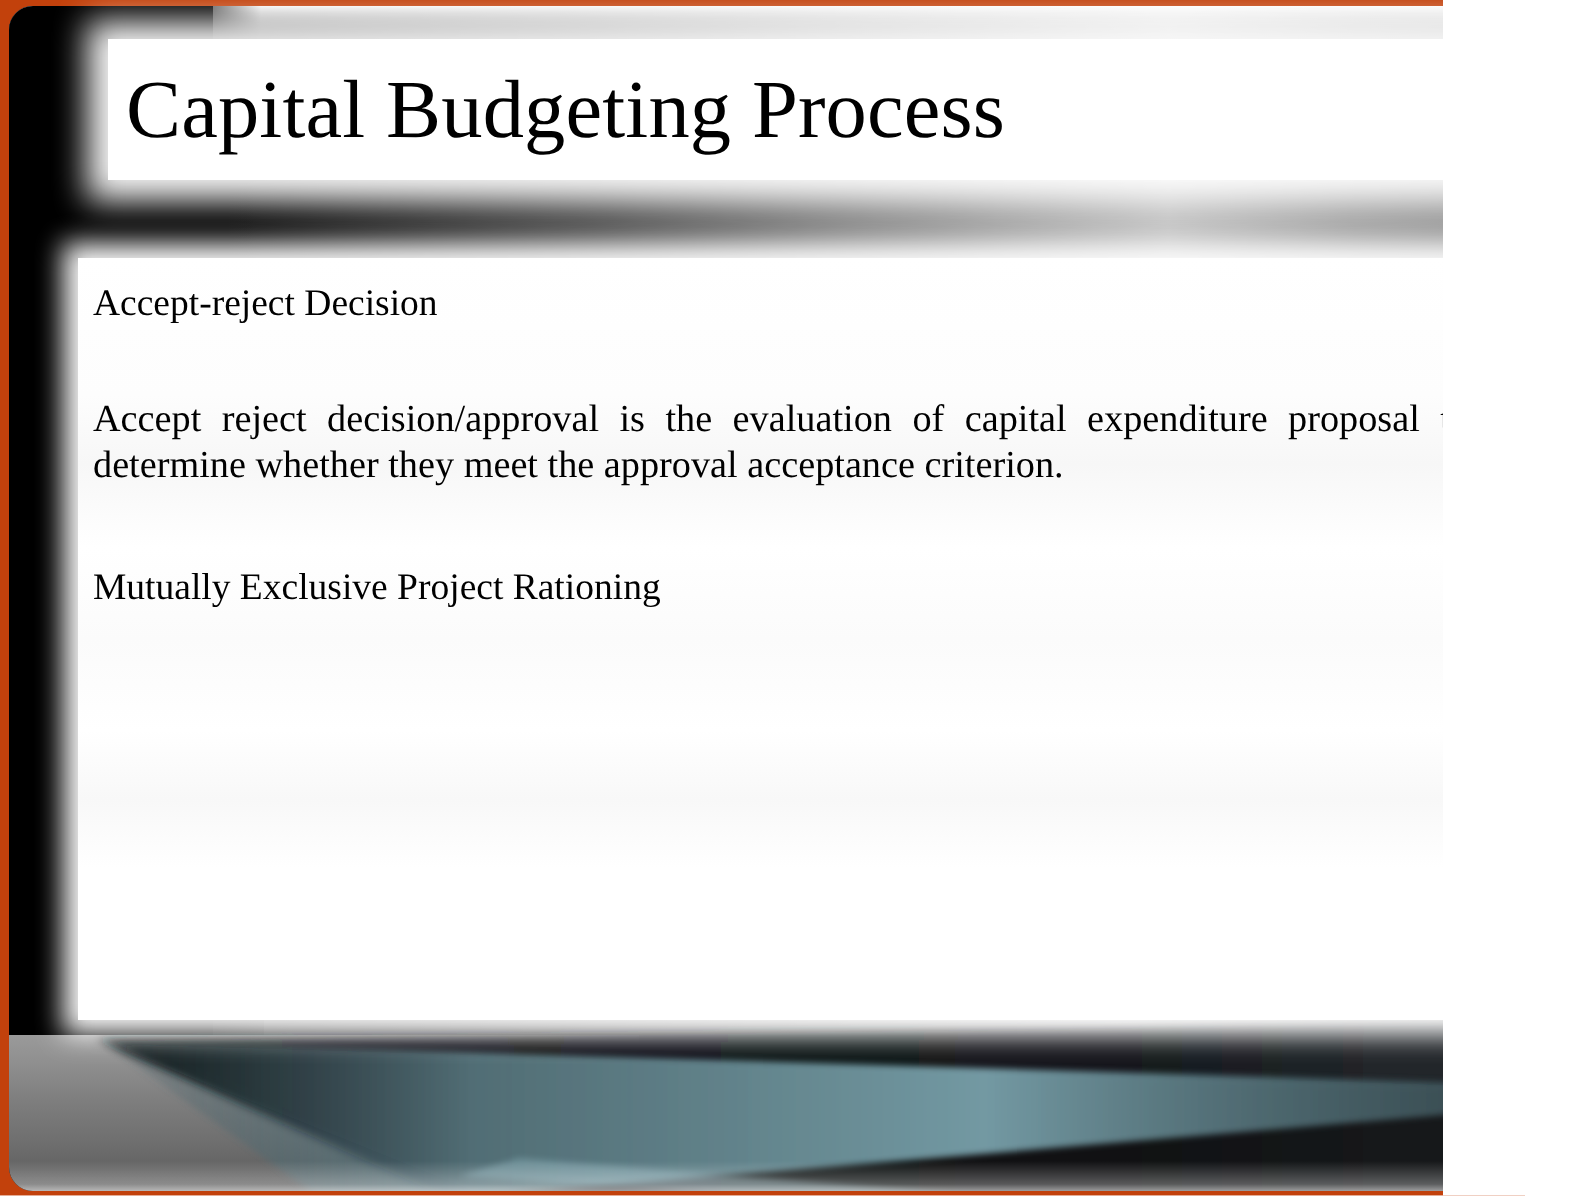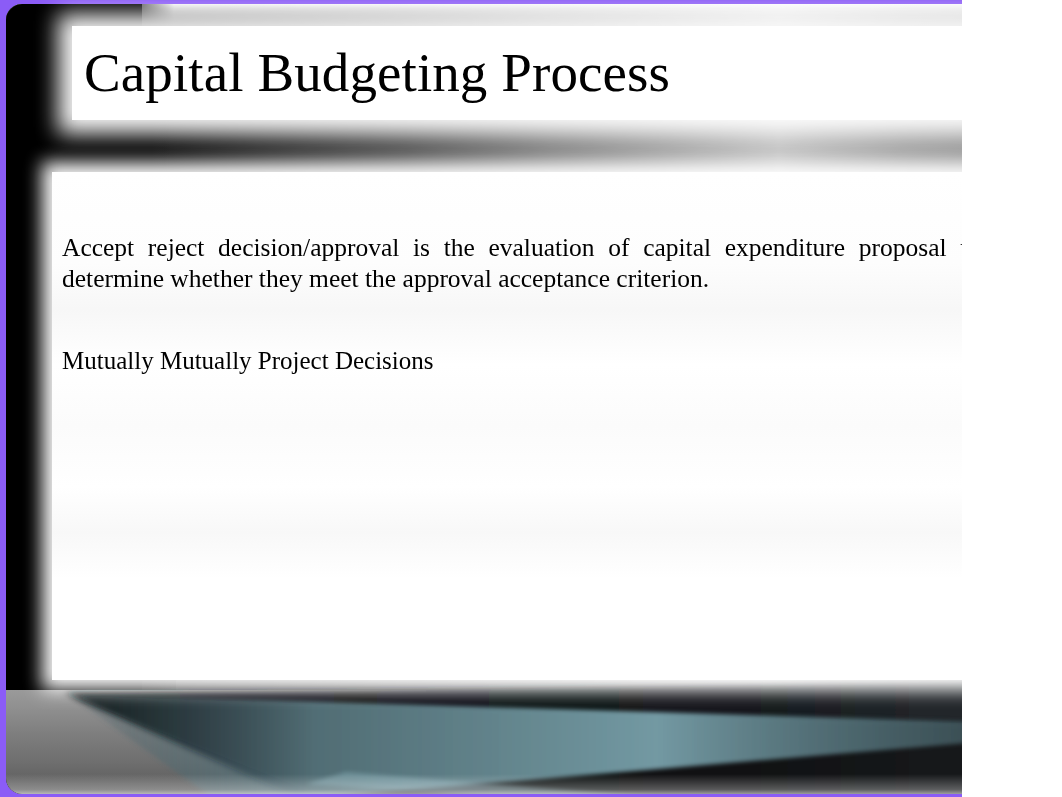--- a/index.html
+++ b/index.html
@@ -13,21 +13,21 @@
     height: 797px;
     overflow: hidden;
     font-family: "Liberation Serif", "DejaVu Serif", serif;
   }
 
   
   .slide {
     position: relative;
     width: 962px;
     height: 797px;
-    background: #8b5cf6;
+    background: #c2410c;
     overflow: hidden;
   }
 
   
   .frame-plate {
     position: absolute;
     left: 6px;
     top: 4px;
     width: 1044px;
     height: 790px;
@@ -296,28 +296,29 @@
 
   <div class="title-glow"></div>
   <div class="title-box">
     <div class="title-text">Capital Budgeting Process</div>
   </div>
 
   <div class="body-glow"></div>
   <div class="body-box">
 
     <div class="blk">
+      <p class="lead">Accept-reject Decision</p>
       <div class="sp-md"></div>
       <p class="para loose">Accept reject decision/approval is the evaluation of capital expenditure proposal to determine whether they meet the approval acceptance criterion.</p>
     </div>
 
     <div class="sp-lg"></div>
 
     <div class="blk">
-      <p class="lead">Mutually Mutually Project Decisions</p>
+      <p class="lead">Mutually Exclusive Project Rationing</p>
       <div class="sp-sm"></div>
     </div>
 
     <div class="sp-lg"></div>
 
     <div class="blk">
       <div class="sp-md"></div>
     </div>
 
   </div>

